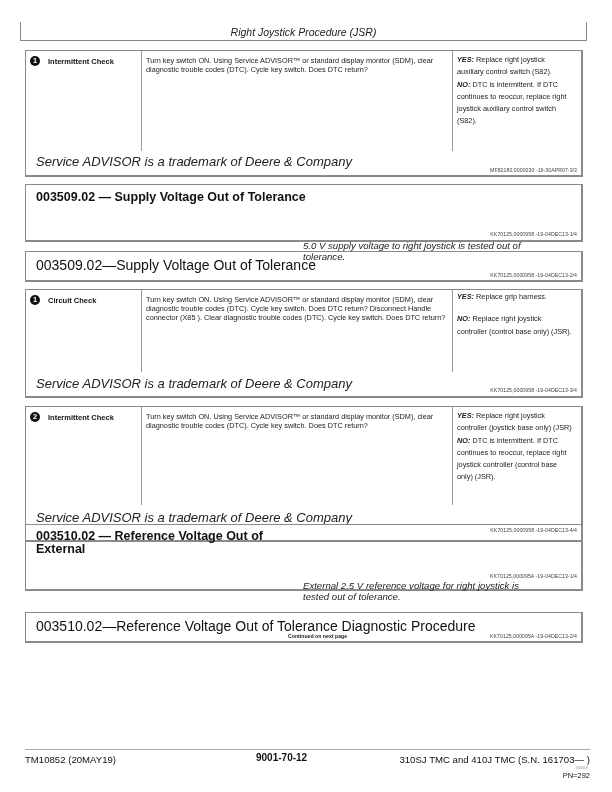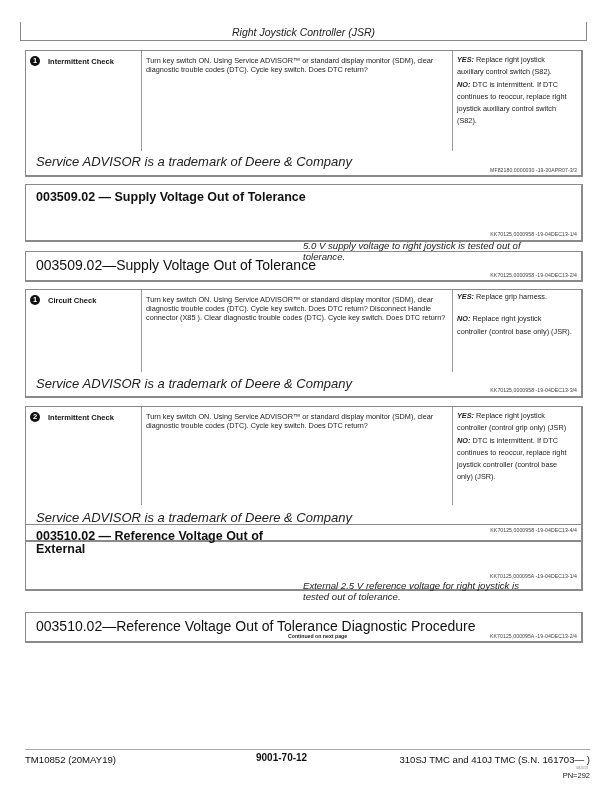--- a/index.html
+++ b/index.html
@@ -38,21 +38,21 @@
   .footer-left { position: absolute; left: 25px; top: 754px; font-size: 9.6px; color: #111; }
   .footer-center { position: absolute; left: 256px; top: 752px; font-size: 10px; font-weight: bold; color: #111; }
   .footer-right { position: absolute; right: 22px; top: 754px; font-size: 9.6px; color: #111; }
   .footer-tiny { position: absolute; right: 24px; top: 766px; font-size: 3.5px; color: #888; }
   .footer-pn { position: absolute; right: 22px; top: 771px; font-size: 7.5px; color: #111; }
 </style>
 </head>
 <body>
 
 <div class="page-header">
-  <div class="page-header-title">Right Joystick Controller (JSR)</div>
+  <div class="page-header-title">Right Joystick Procedure (JSR)</div>
 </div>
 
 <div class="block" style="top:50px;height:127px;">
   <div class="step-head">
     <div class="step-num">1</div>
     <div class="step-label">Intermittent Check</div>
   </div>
   <div class="col-div" style="left:115px;top:0;height:100px;"></div>
   <div class="desc" style="left:120px;top:5px;width:300px;">Turn key switch ON. Using Service ADVISOR™ or standard display monitor (SDM), clear diagnostic trouble codes (DTC). Cycle key switch.  Does DTC return?</div>
   <div class="col-div" style="left:426px;top:0;height:100px;"></div>
@@ -93,21 +93,21 @@
 
 <div class="block" style="top:406px;height:136px;">
   <div class="step-head">
     <div class="step-num">2</div>
     <div class="step-label">Intermittent Check</div>
   </div>
   <div class="col-div" style="left:115px;top:0;height:98px;"></div>
   <div class="desc" style="left:120px;top:5px;width:300px;">Turn key switch ON. Using Service ADVISOR™ or standard display monitor (SDM), clear diagnostic trouble codes (DTC). Cycle key switch.  Does DTC return?</div>
   <div class="col-div" style="left:426px;top:0;height:98px;"></div>
   <div class="ans" style="left:431px;top:3px;width:115px;">
-    <p><b>YES:</b><span> Replace right joystick controller (control grip only) (JSR)</span></p>
+    <p><b>YES:</b><span> Replace right joystick controller (joystick base only) (JSR)</span></p>
     <p><b>NO:</b><span> DTC is intermittent. If DTC continues to reoccur, replace right joystick controller (control base only) (JSR).</span></p>
   </div>
   <div class="trademark" style="top:103px;">Service ADVISOR is a trademark of Deere &amp; Company</div>
   <div class="ref" style="top:120px;">KK70125,0000958 -19-04DEC13-4/4</div>
 </div>
 
 <div class="block" style="top:524px;height:67px;">
   <div class="big-title" style="top:5px;">
     <div>003510.02 — Reference Voltage Out of</div>
     <div>External</div>

